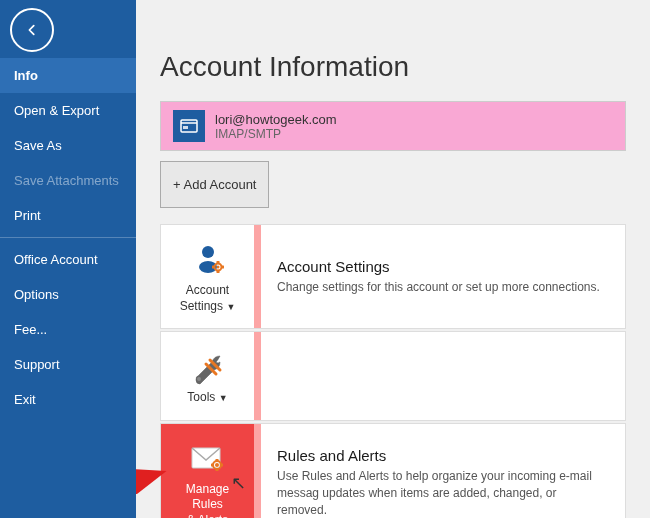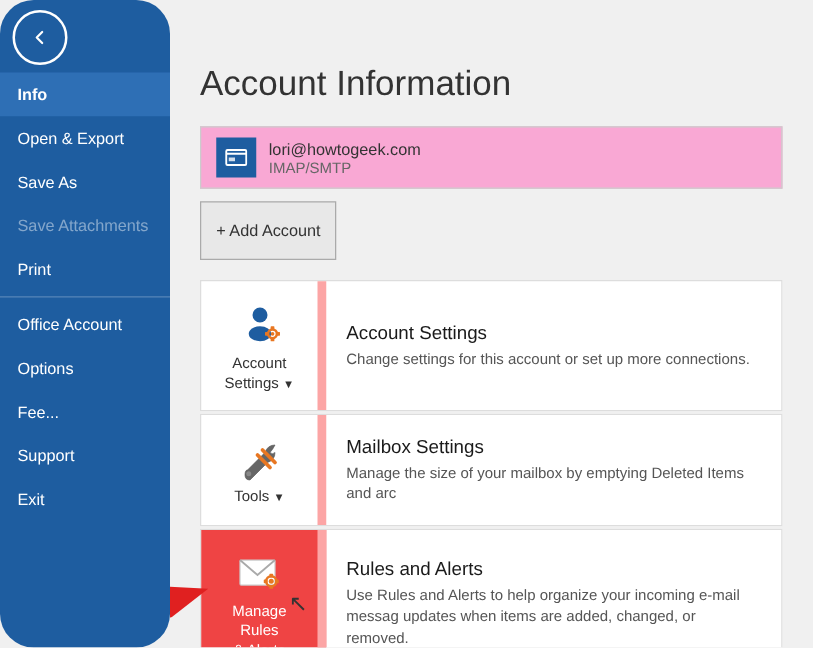--- a/index.html
+++ b/index.html
@@ -6,21 +6,20 @@
     body { width: 650px; height: 518px; font-family: 'Segoe UI', Arial, sans-serif; display: flex; overflow: hidden; background: #f0f0f0; }
 
     
     .sidebar {
       width: 136px;
       min-width: 136px;
       background: #1e5da0;
       display: flex;
       flex-direction: column;
       height: 518px;
-      border-radius: 27px;
     }
     .sidebar-back {
       width: 44px;
       height: 44px;
       margin: 8px 10px 6px 10px;
       border-radius: 50%;
       border: 2px solid white;
       display: flex; align-items: center; justify-content: center;
       cursor: pointer;
       color: white;
@@ -237,24 +236,20 @@
 
             <path d="M10 30 L24 16 Q26 10 32 10 Q30 14 28 16 Q30 18 32 16 Q32 22 26 24 L12 38 Q8 38 8 34 Q8 30 10 30Z" fill="#666" stroke="#555" stroke-width="0.5"></path>
             <circle cx="11" cy="33" r="2" fill="#888"></circle>
 
             <path d="M28 28 L18 18" stroke="#e87722" stroke-width="3" stroke-linecap="round"></path>
             <path d="M32 24 L22 14" stroke="#e87722" stroke-width="3" stroke-linecap="round"></path>
           </svg>
         </div>
         <span class="card-label">Tools <span class="card-label-arrow">▼</span></span>
       </div>
-      <div class="card-content">
-        <div class="card-title">Mailbox Settings</div>
-        <div class="card-desc">Manage the size of your mailbox by emptying Deleted Items and arc</div>
-      </div>
     </div>
 
     <div class="card">
       <div class="card-icon-area highlighted" style="position:relative;">
         <div class="card-icon-svg">
           <svg viewBox="0 0 40 40" width="40" height="40">
 
             <rect x="4" y="10" width="28" height="20" rx="1" fill="white" stroke="#ccc" stroke-width="1"></rect>
             <path d="M4 10 L18 22 L32 10" stroke="#aaa" stroke-width="1.5" fill="none"></path>
 

